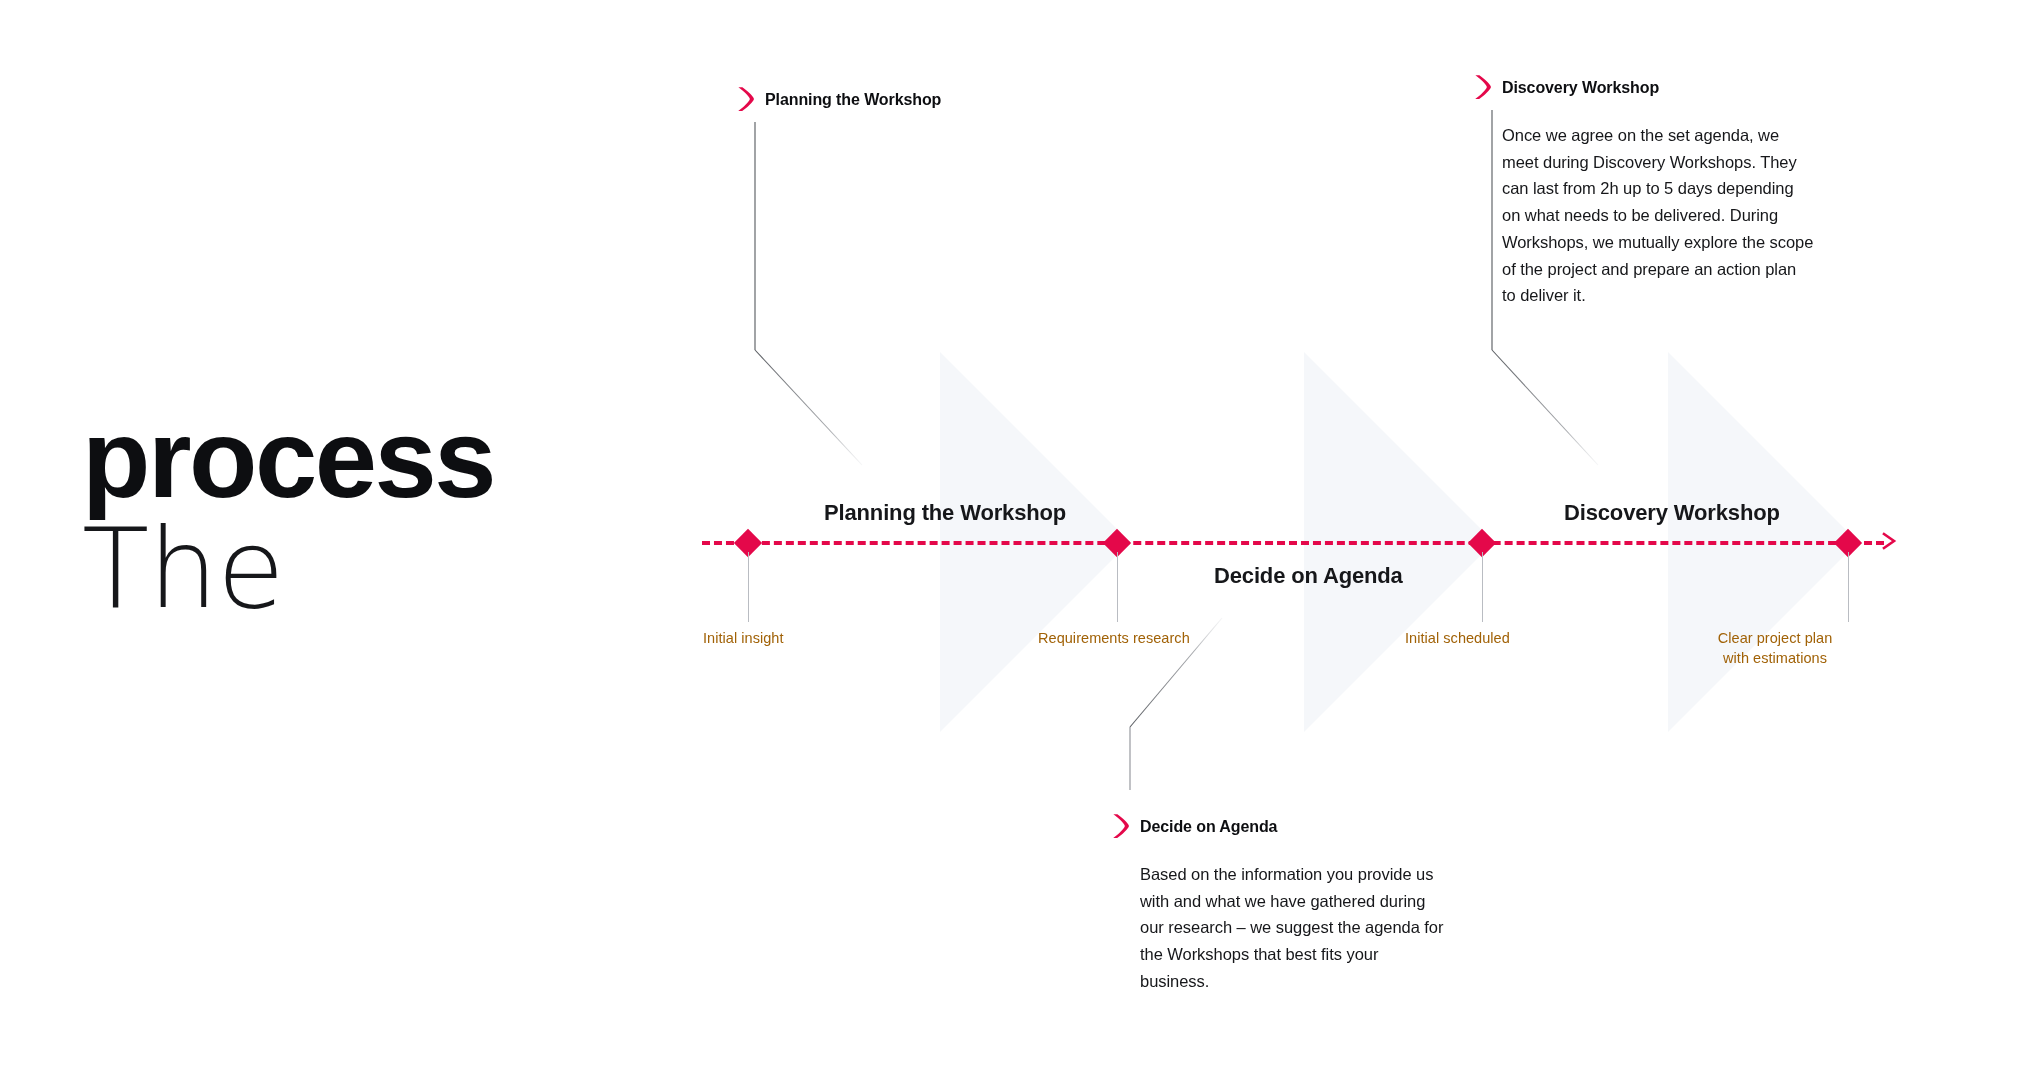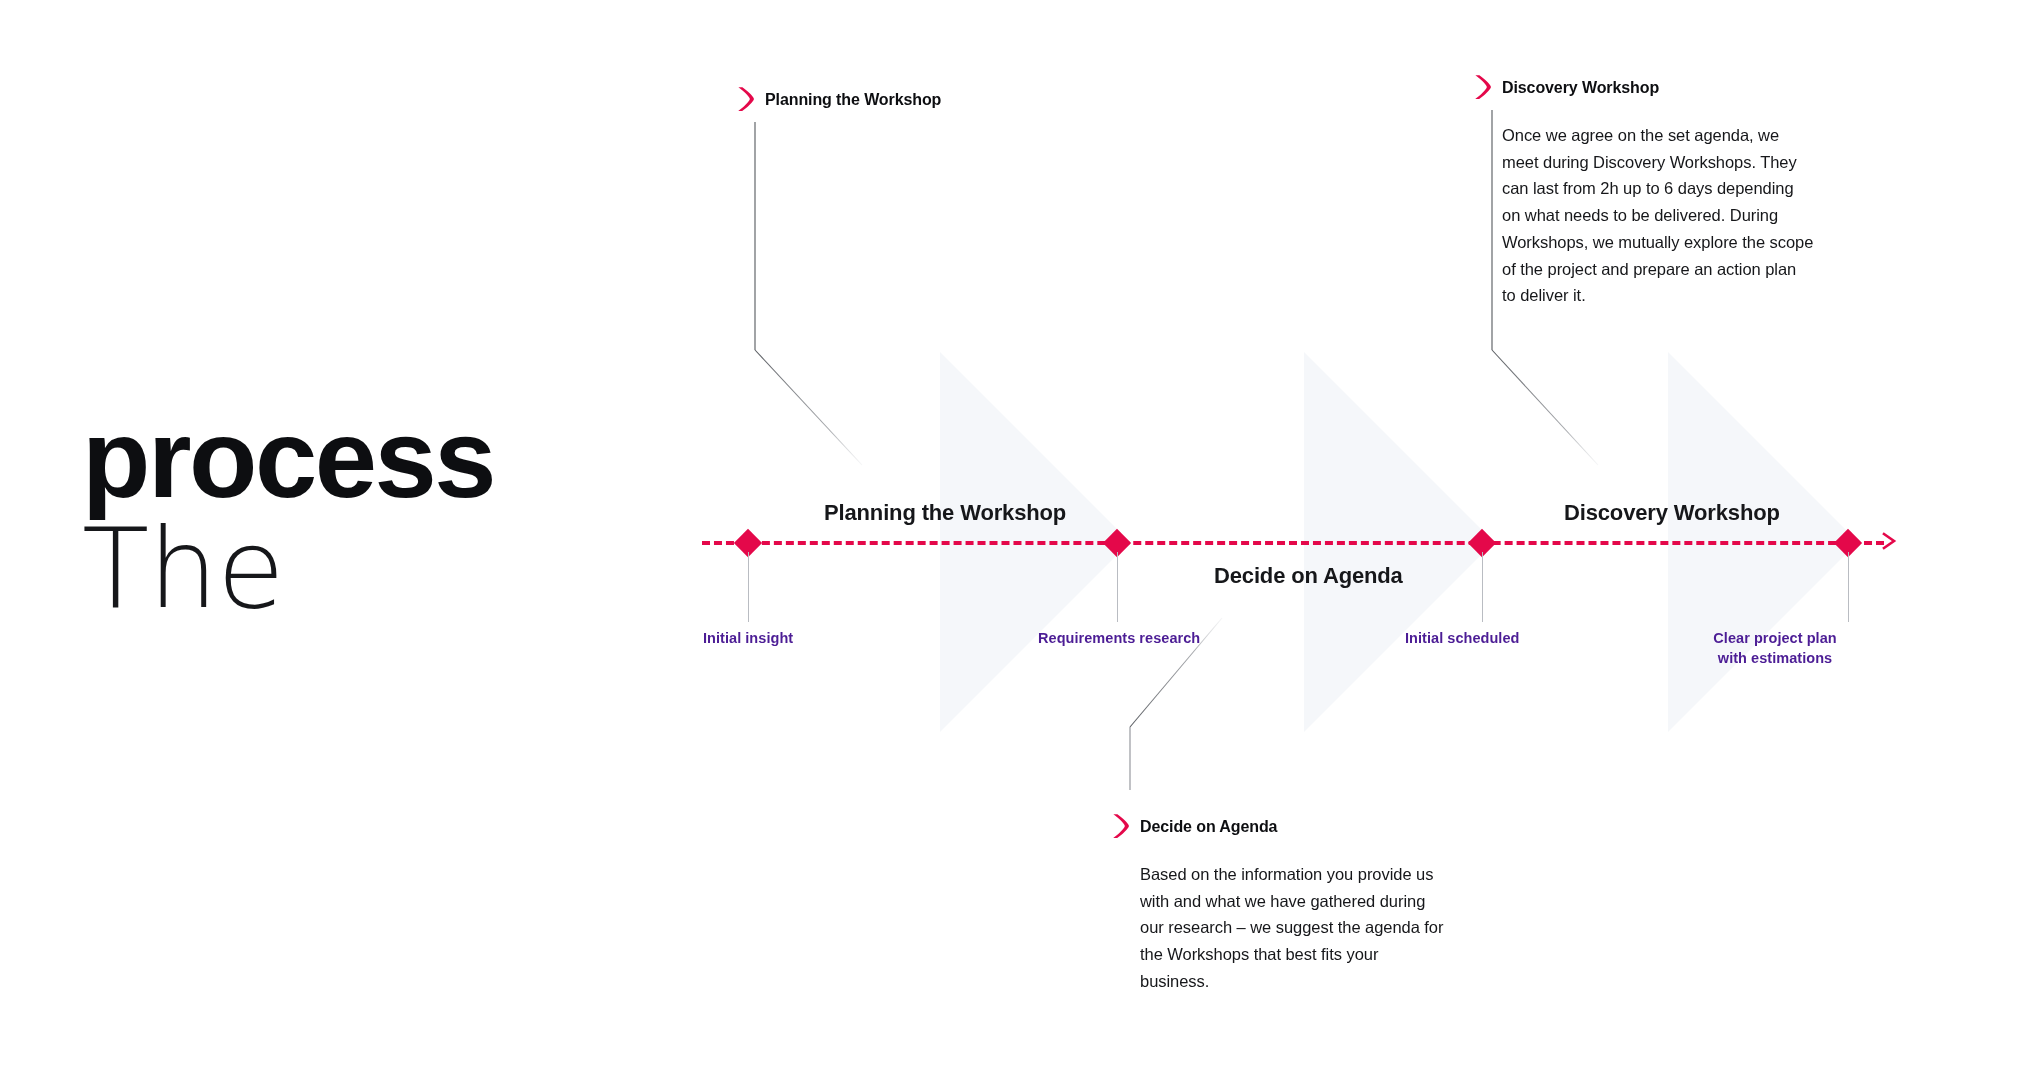--- a/index.html
+++ b/index.html
@@ -90,22 +90,22 @@
     position: absolute;
     width: 1px;
     background: #b9bcc2;
     top: 552px;
     height: 70px;
   }
 
   .tl-milestone-label {
     position: absolute;
     font-size: 14.5px;
-    font-weight: 700;
-    color: #4c1d95;
+    font-weight: 400;
+    color: #a16207;
     letter-spacing: 0.05px;
     white-space: pre-line;
     line-height: 1.35;
     top: 629px;
   }
   .tl-milestone-label.align-right { text-align: center; }
 
   .tl-phase-label {
     position: absolute;
     font-size: 22px;
@@ -231,21 +231,21 @@
   </div>
 </div>
 
 <div class="callout" style="left:1474px; top:76px; width:340px;">
   <div class="callout-head">
     <svg class="quote-icon" viewBox="0 0 17 26">
       <path d="M1.4 1.2 C 6.6 5.4, 11.6 9.4, 12.9 12.9 C 11.6 16.6, 6.5 20.8, 1.2 25.0 L 5.2 25.0 C 10.6 20.8, 15.8 16.6, 17.0 12.9 C 15.8 9.3, 10.6 5.2, 5.4 1.2 Z" fill="#e4084a"></path>
     </svg>
     <div class="callout-title">Discovery Workshop</div>
   </div>
-  <div class="callout-body">Once we agree on the set agenda, we meet during Discovery Workshops. They can last from 2h up to 6 days depending on what needs to be delivered. During Workshops, we mutually explore the scope of the project and prepare an action plan to deliver it.</div>
+  <div class="callout-body">Once we agree on the set agenda, we meet during Discovery Workshops. They can last from 2h up to 5 days depending on what needs to be delivered. During Workshops, we mutually explore the scope of the project and prepare an action plan to deliver it.</div>
 </div>
 
 <div class="callout" style="left:1112px; top:815px; width:340px;">
   <div class="callout-head">
     <svg class="quote-icon" viewBox="0 0 17 26">
       <path d="M1.4 1.2 C 6.6 5.4, 11.6 9.4, 12.9 12.9 C 11.6 16.6, 6.5 20.8, 1.2 25.0 L 5.2 25.0 C 10.6 20.8, 15.8 16.6, 17.0 12.9 C 15.8 9.3, 10.6 5.2, 5.4 1.2 Z" fill="#e4084a"></path>
     </svg>
     <div class="callout-title">Decide on Agenda</div>
   </div>
   <div class="callout-body">Based on the information you provide us with and what we have gathered during our research – we suggest the agenda for the Workshops that best fits your business.</div>

